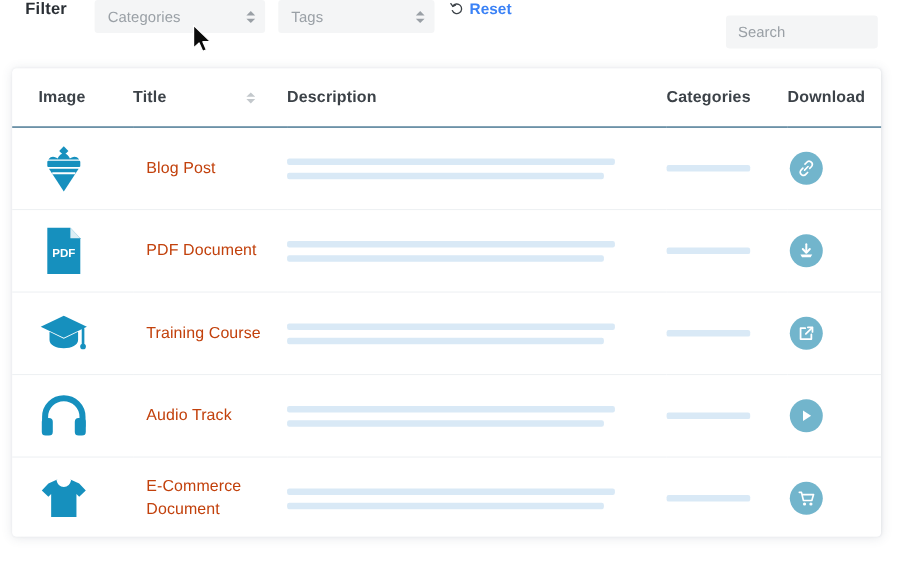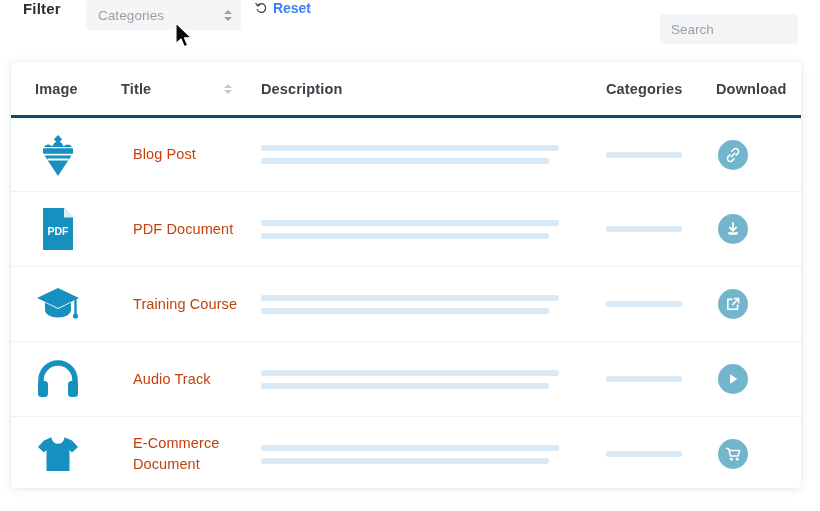--- a/index.html
+++ b/index.html
@@ -137,21 +137,21 @@
     border-collapse: collapse;
     table-layout: fixed;
   }
 
   #table thead th {
     text-align: left;
     font-size: 14.5px;
     font-weight: bold;
     color: #3c4248;
     padding: 19px 0 18px 0;
-    border-bottom: 3px solid #0c4a6e;
+    border-bottom: 1px solid #0c4a6e;
     letter-spacing: .15px;
     vertical-align: middle;
   }
 
   .col-image       { width: 110px; padding-left: 24px !important; }
   .col-title       { width: 140px; }
   .col-description { width: 345px; }
   .col-categories  { width: 110px; }
   .col-download    { width: 90px; }
 
@@ -256,20 +256,27 @@
   <span id="filter-label">Filter</span>
 
   <div class="select-box" id="select-categories">
     <span class="sel-text">Categories</span>
     <span class="sel-arrows">
       <i class="up"></i>
         <i class="down"></i>
     </span>
   </div>
 
+  <div class="select-box" id="select-tags">
+    <span class="sel-text">Tags</span>
+    <span class="sel-arrows">
+      <i class="up"></i>
+        <i class="down"></i>
+    </span>
+  </div>
 
   <button id="reset-button">
     <svg id="reset-icon" viewBox="0 0 16 16">
       <path d="M3.2 4.4 A5.4 5.4 0 1 1 2.7 9.4" fill="none" stroke="#3c4248" stroke-width="1.5" stroke-linecap="round"></path>
       <path d="M1.1 1.6 L3.3 4.8 L6.3 3.3" fill="none" stroke="#3c4248" stroke-width="1.5" stroke-linecap="round" stroke-linejoin="round"></path>
     </svg>
     <span class="reset-label">Reset</span>
   </button>
 
   <input id="search-input" type="text" placeholder="Search" style="">

